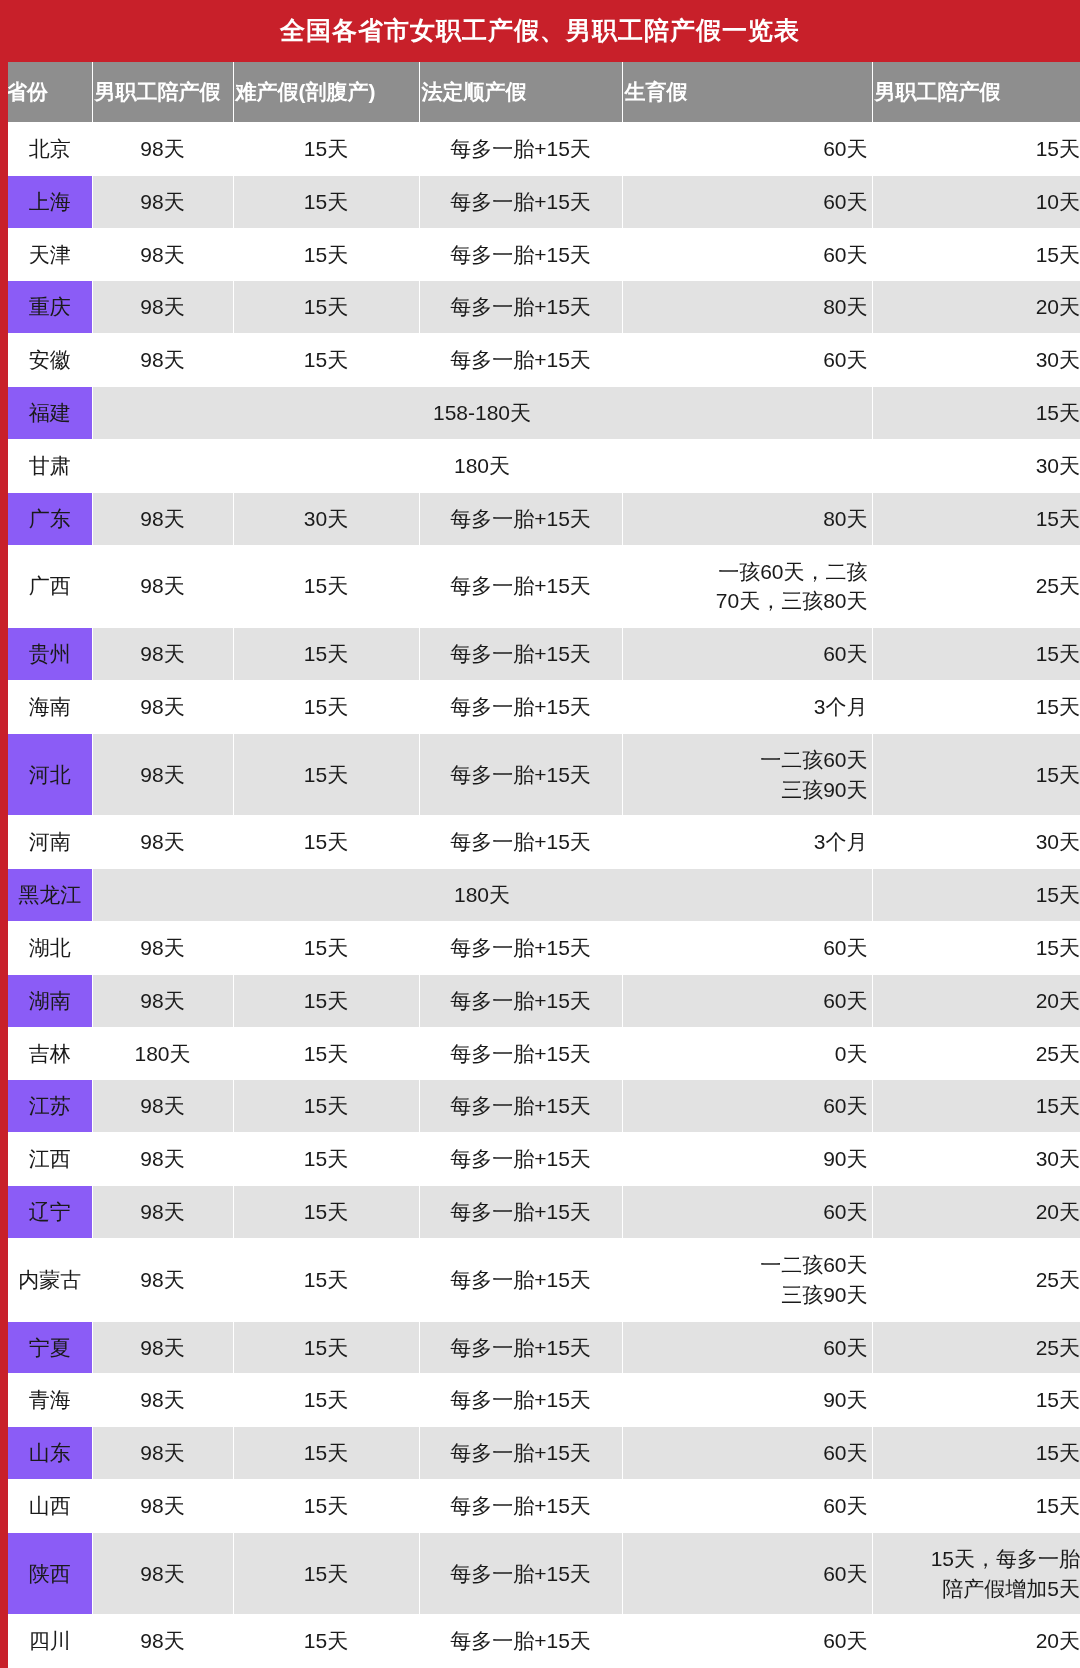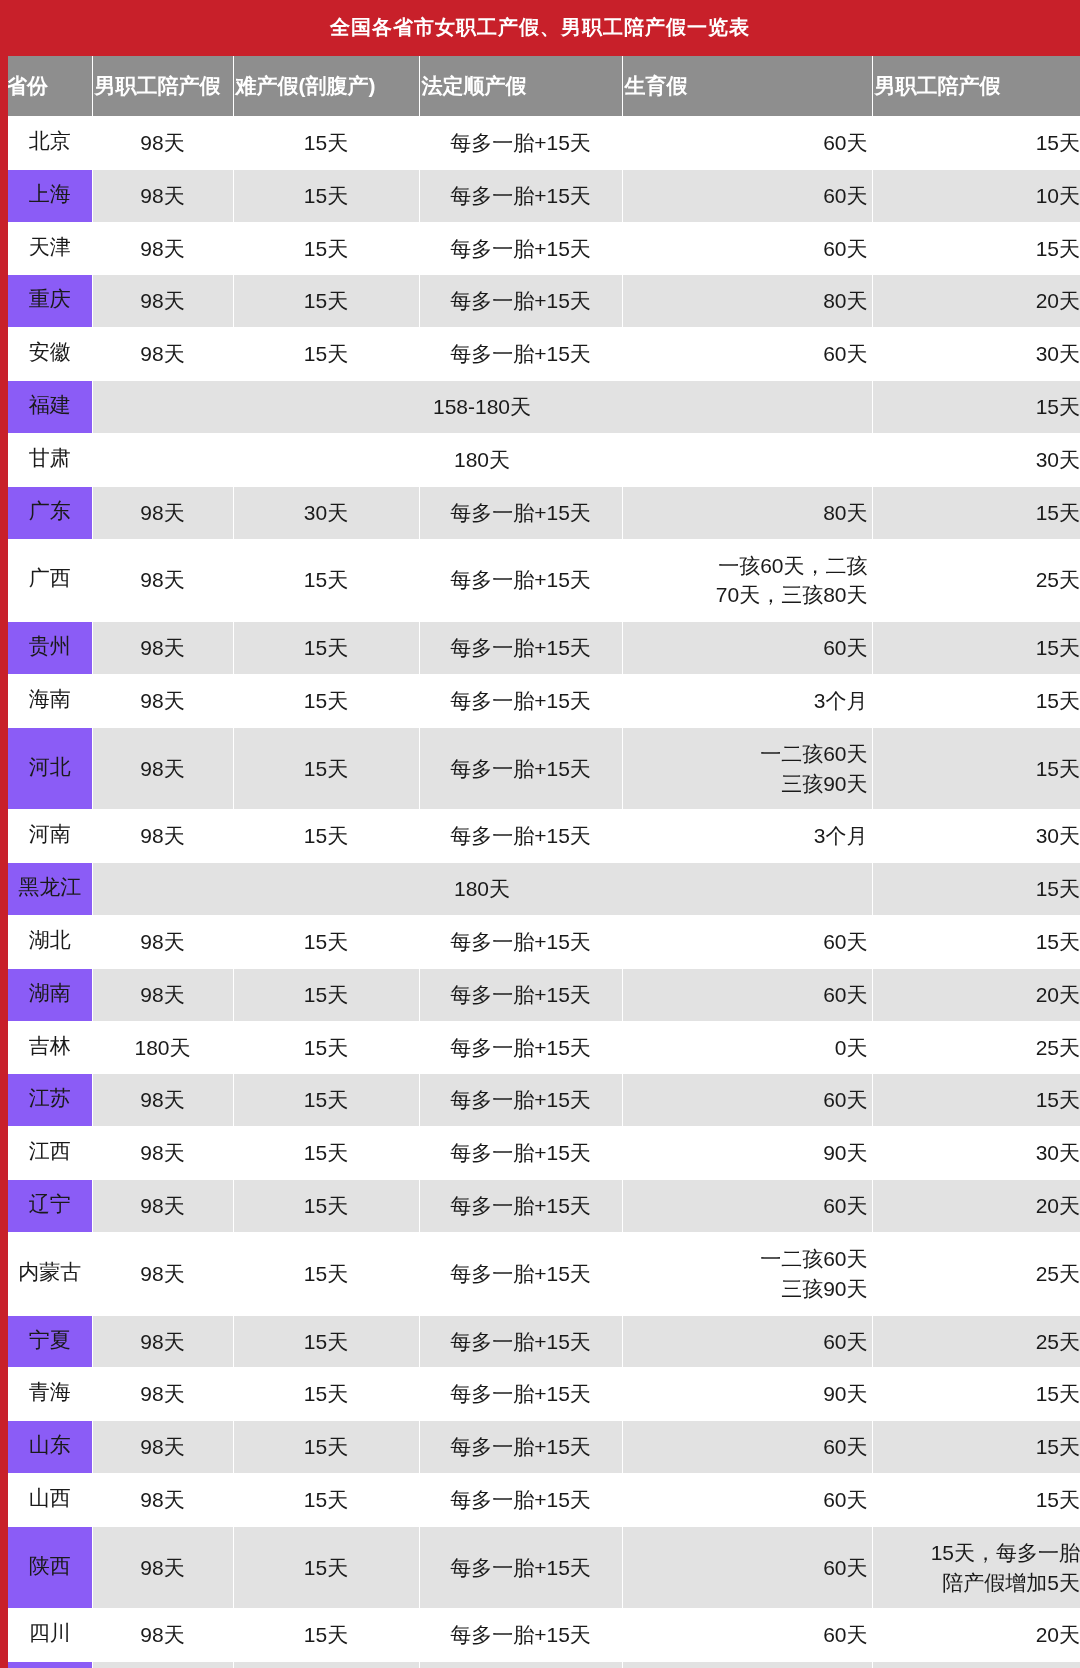--- a/index.html
+++ b/index.html
@@ -22,21 +22,21 @@
     left: 0;
     top: 0;
     width: 8px;
     height: 100%;
     background: #c8202a;
   }
   .title-bar {
     background: #c8202a;
     color: #ffffff;
     text-align: center;
-    font-size: 20px;
+    font-size: 25px;
     font-weight: bold;
     letter-spacing: 1px;
     padding: 14px 0 15px 0;
     position: relative;
   }
   table.matrix {
     border-collapse: collapse;
     width: 1080px;
     table-layout: fixed;
   }
@@ -72,21 +72,20 @@
 
   tr.rowA td { background: #ffffff; }
   tr.rowB td { background: #e2e2e2; }
 
   tr.rowA td.prov { background: #ffffff; }
   tr.rowB td.prov { background: #8b5cf6; }
 
   td.prov {
     font-weight: normal;
     border-left: 8px solid #c8202a;
-    font-family: Liberation Mono, monospace;
   }
   .cell-lines span { display: block; text-align: right; }
 </style>
 </head>
 <body>
 
 <div class="sheet">
   <div class="left-stripe"></div>
 
   <div class="title-bar">全国各省市女职工产假、男职工陪产假一览表</div>

